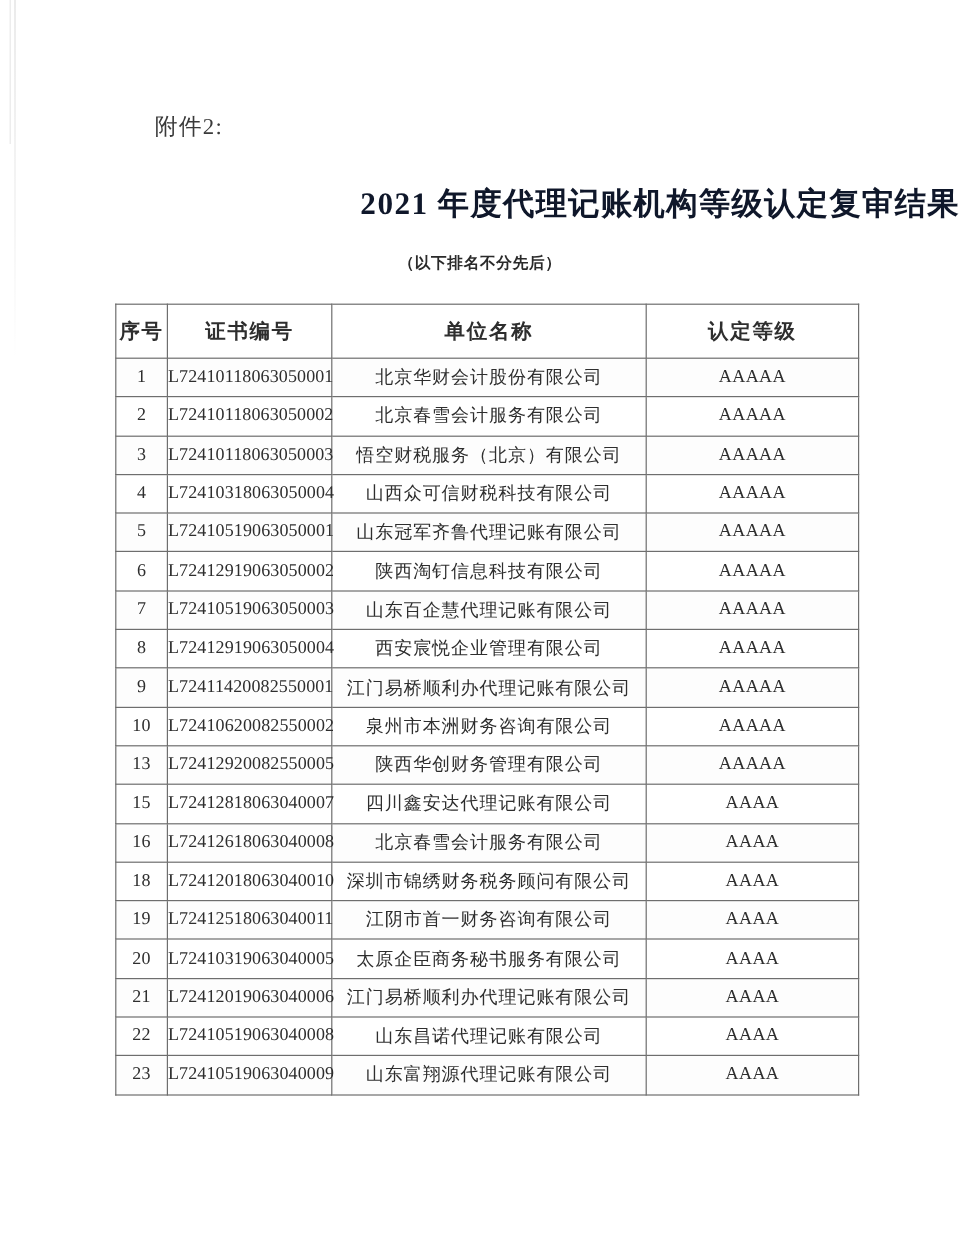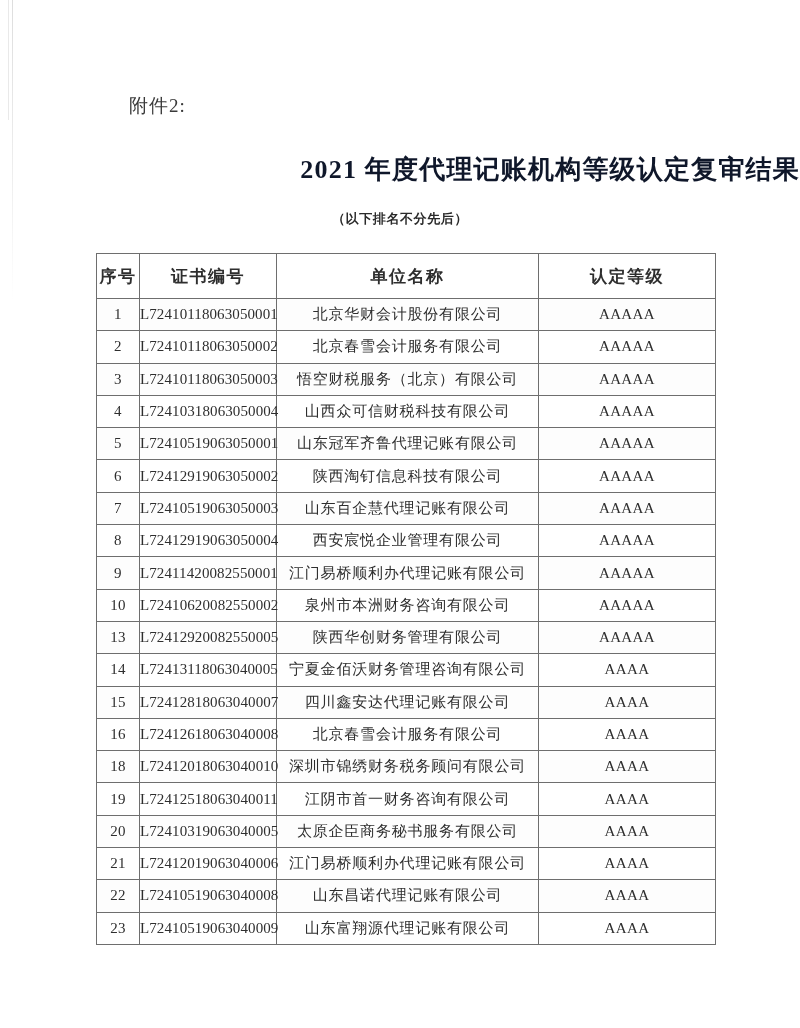--- a/index.html
+++ b/index.html
@@ -226,26 +226,20 @@
             <td class="c-name">泉州市本洲财务咨询有限公司</td>
             <td class="c-grade">AAAAA</td>
           </tr>
           <tr>
             <td class="c-index">13</td>
             <td class="c-cert">L72412920082550005</td>
             <td class="c-name">陕西华创财务管理有限公司</td>
             <td class="c-grade">AAAAA</td>
           </tr>
           <tr>
-            <td class="c-index">14</td>
-            <td class="c-cert">L72413118063040005</td>
-            <td class="c-name">宁夏金佰沃财务管理咨询有限公司</td>
-            <td class="c-grade">AAAA</td>
-          </tr>
-          <tr>
             <td class="c-index">15</td>
             <td class="c-cert">L72412818063040007</td>
             <td class="c-name">四川鑫安达代理记账有限公司</td>
             <td class="c-grade">AAAA</td>
           </tr>
           <tr>
             <td class="c-index">16</td>
             <td class="c-cert">L72412618063040008</td>
             <td class="c-name">北京春雪会计服务有限公司</td>
             <td class="c-grade">AAAA</td>

